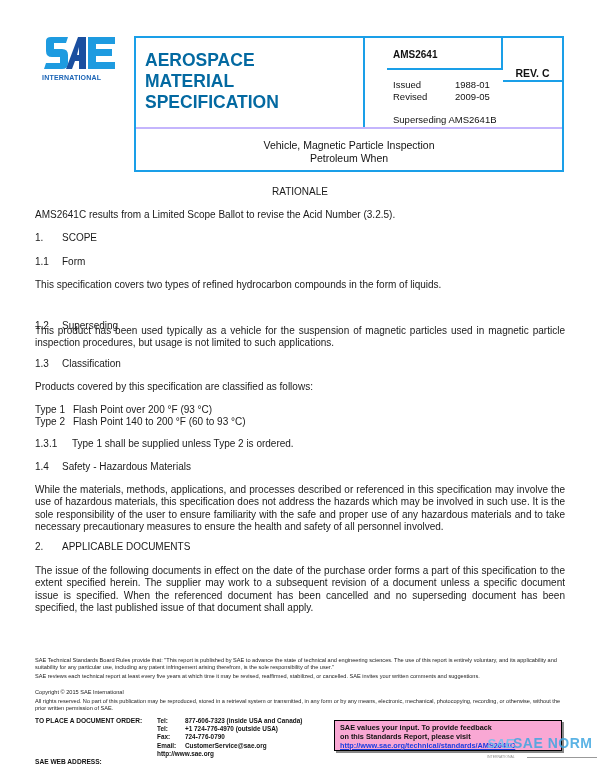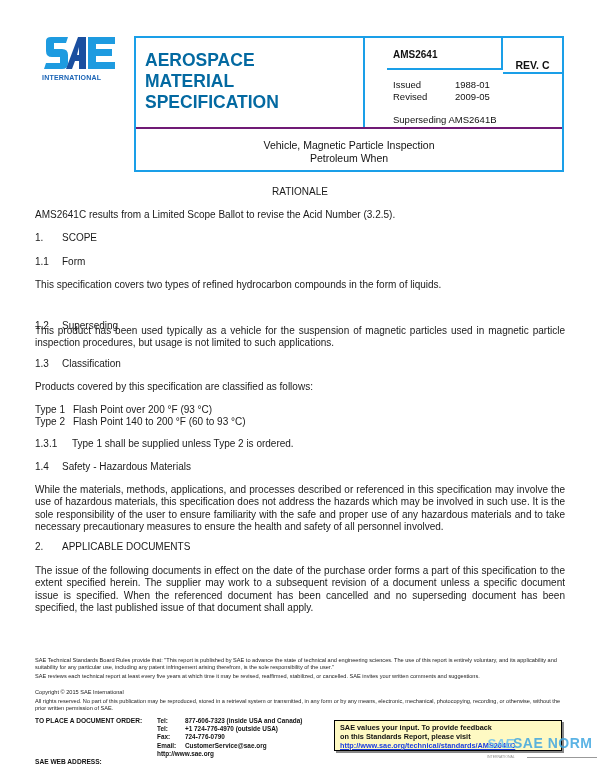--- a/index.html
+++ b/index.html
@@ -14,49 +14,49 @@
               color: #1a63b5; letter-spacing: 0.2px; white-space: nowrap; }
 
   
   .hdr { left: 134px; top: 36px; width: 430px; height: 136px;
          border: 2px solid #1a9fe8; box-sizing: border-box; }
   .hdr .cell { position: absolute; box-sizing: border-box; }
   .hdr-title { left: 0; top: 0; width: 229px; height: 89px; border-right: 2px solid #1a9fe8;
                padding: 12px 0 0 9px; font-weight: bold; font-size: 17.5px; line-height: 21px; color: #0369a1; }
   .hdr-ams { left: 251px; top: 0; width: 116px; height: 32px; border-right: 2px solid #1a9fe8;
              border-bottom: 2px solid #1a9fe8; font-weight: bold; font-size: 10px; padding: 11px 12px 0 6px; }
-  .hdr-rev { left: 367px; top: 4px; width: 59px; height: 32px; border-bottom: 2px solid #1a9fe8;
+  .hdr-rev { left: 367px; top: 12px; width: 59px; height: 32px; border-bottom: 2px solid #1a9fe8;
              font-weight: bold; font-size: 10.5px; text-align: center; padding-top: 17px; }
   .hdr-dates { left: 251px; top: 32px; width: 175px; height: 57px; font-size: 9.5px;
                padding: 9px 0 0 6px; line-height: 11.5px; }
   .hdr-dates .row { display: flex; }
   .hdr-dates .lbl { width: 62px; }
   .hdr-dates .sup { margin-top: 12px; }
-  .hdr-subject { left: 0; top: 89px; width: 426px; height: 43px; border-top: 2px solid #701a75;
+  .hdr-subject { left: 0; top: 89px; width: 426px; height: 43px; border-top: 2px solid #c4b5fd;
                  text-align: center; font-size: 10.5px; line-height: 13px; padding-top: 10px; }
 
   
   .body-text { left: 35px; width: 530px; font-size: 10px; line-height: 12.3px; color: #1a1a1a; }
   .center { text-align: center; }
   .justify { text-align: justify; }
   .sec { display: flex; }
   .sec .num { width: 27px; }
   .sec .num-wide { width: 37px; }
   .type-row { display: flex; }
   .type-row .t { width: 38px; }
 
   
   .fine { left: 35px; width: 530px; font-size: 5.6px; line-height: 7.2px; color: #222; }
   .order { left: 35px; top: 717px; font-size: 6.6px; line-height: 8.2px; font-weight: bold; }
   .order .lbl { position: absolute; left: 0; white-space: nowrap; }
   .contacts { left: 157px; top: 717px; font-size: 6.4px; line-height: 8.2px; font-weight: bold; }
   .contacts .row { display: flex; white-space: nowrap; }
   .contacts .k { width: 28px; font-weight: bold; }
   .feedback { left: 334px; top: 720px; width: 228px; height: 31px; border: 1.5px solid #000;
-              box-shadow: 2px 2px 0 #888; background: #fef9c3; padding: 2px 5px; box-sizing: border-box;
+              box-shadow: 2px 2px 0 #888; background: #f9a8d4; padding: 2px 5px; box-sizing: border-box;
               font-size: 7.3px; line-height: 9px; font-weight: bold; }
   .feedback .link { color: #1a3de0; text-decoration: underline; white-space: nowrap; overflow: hidden; display: block; }
   .watermark { left: 487px; top: 735px; width: 113px; height: 34px; opacity: 0.85; }
   .watermark .wm-text { position: absolute; left: 26px; top: 0; font-size: 14px; font-weight: bold;
                         color: #3fa6e0; letter-spacing: 0.5px; white-space: nowrap; }
   .watermark .wm-sae { position: absolute; left: 0; top: 1px; font-size: 13px; font-weight: bold; color: #6cc0ee; font-style: italic; }
   .watermark .wm-sub { position: absolute; left: 0; top: 20px; font-size: 3.5px; color: #777; white-space: nowrap; }
   .watermark .wm-line { position: absolute; left: 40px; top: 22px; width: 70px; height: 0.6px; background: #888; }
 </style>
 </head>

